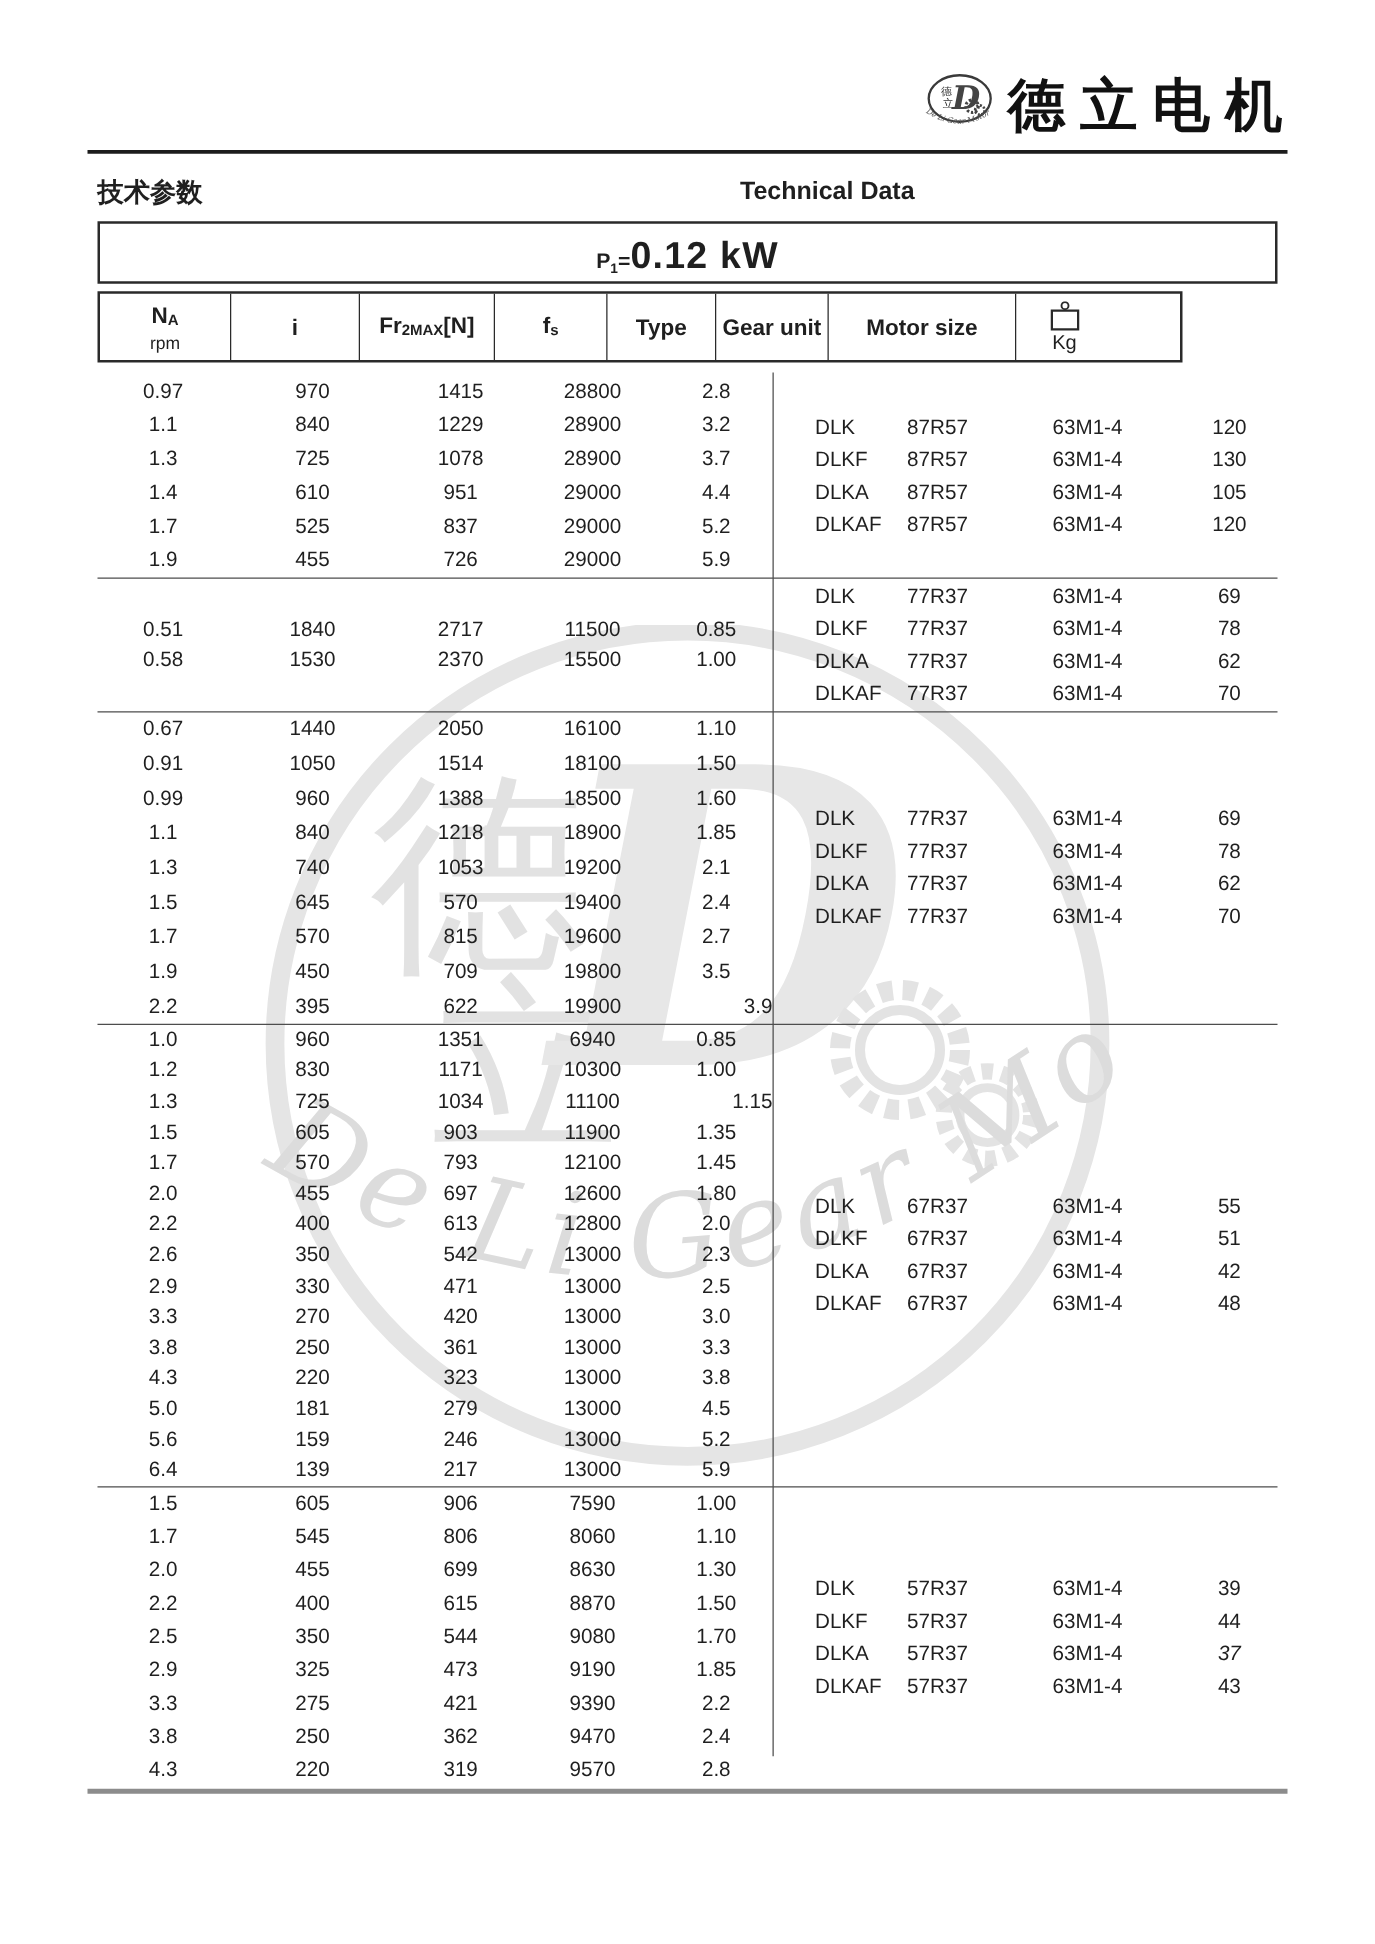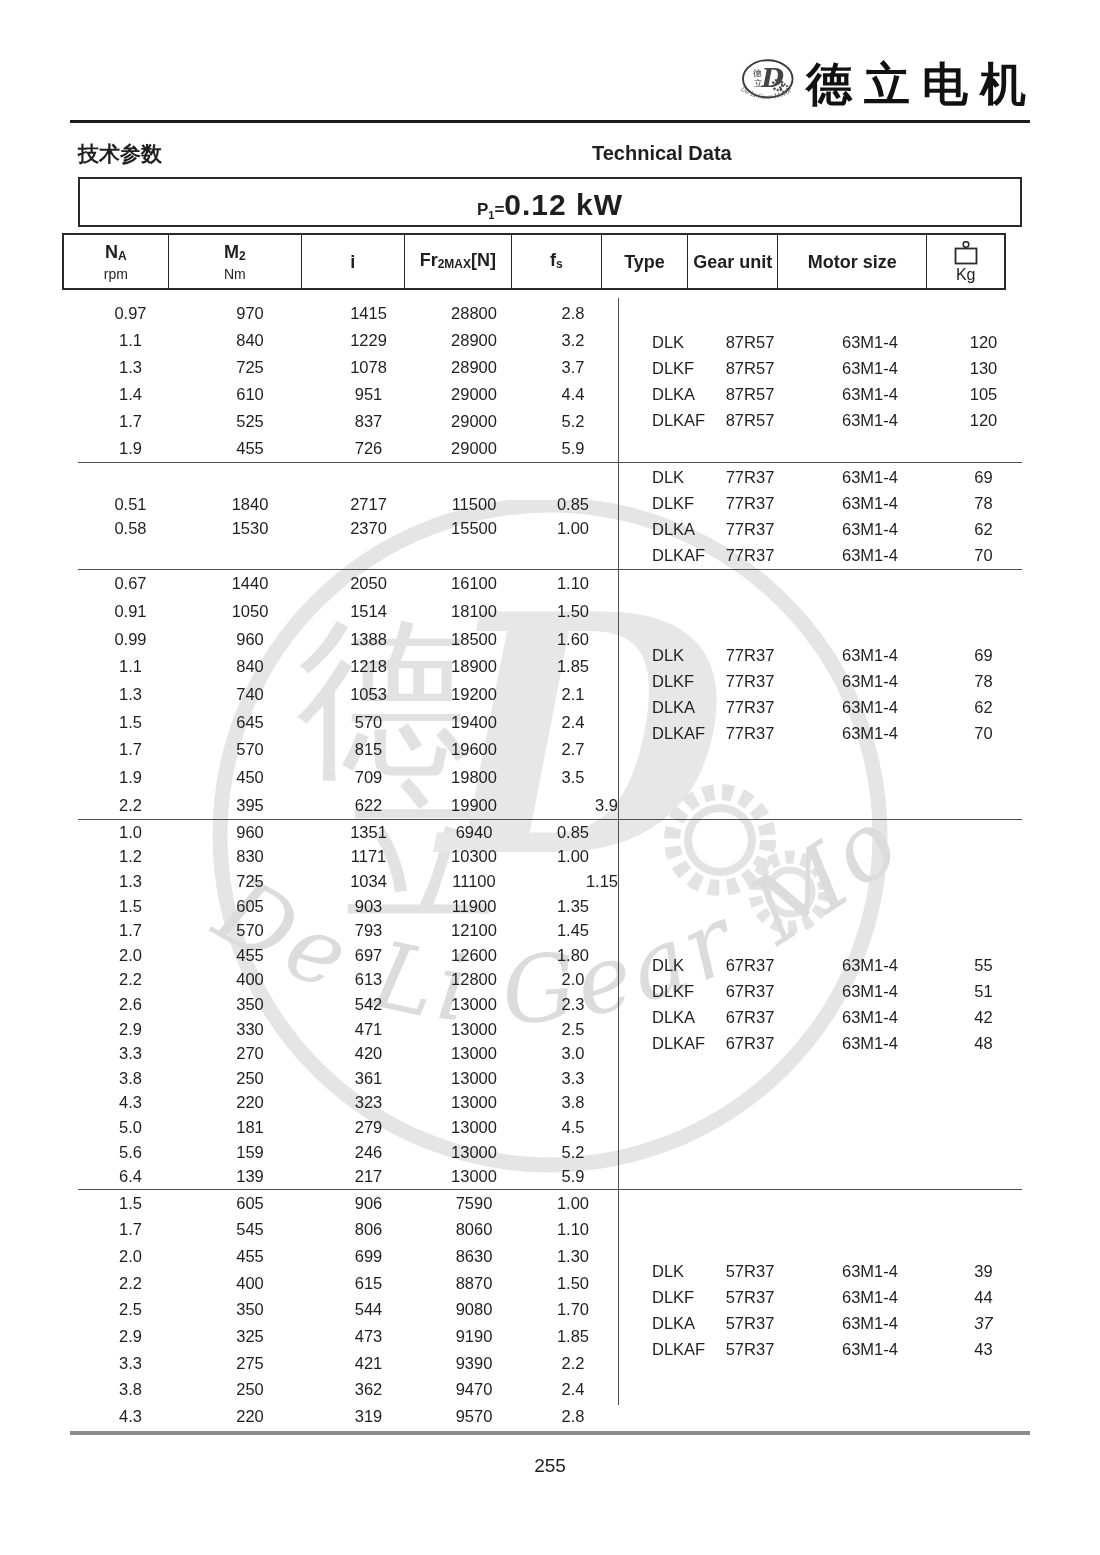--- a/index.html
+++ b/index.html
@@ -26,21 +26,21 @@
     position:absolute; left:78px; top:177px; width:944px; height:50px; box-sizing:border-box;
     border:2px solid #2a2a2a; display:flex; align-items:baseline; justify-content:center; z-index:1;
     background:transparent;
   }
   .p1-small { font-size:17px; font-weight:bold; }
   .p1-small sub { font-size:11px; }
   .p1-big { font-size:30px; font-weight:bold; letter-spacing:1px; }
   .p1-box .inner { display:flex; align-items:baseline; transform:translateY(9px); }
   
   .thead {
-    position:absolute; left:62px; top:233px; width:944px; height:57px; box-sizing:border-box;
+    position:absolute; left:78px; top:233px; width:868px; height:57px; box-sizing:border-box;
     border:2px solid #2a2a2a; display:flex; z-index:1; background:transparent;
   }
   .hcell {
     box-sizing:border-box; border-right:1.5px solid #2a2a2a;
     display:flex; flex-direction:column; align-items:center; justify-content:center;
   }
   .hcell:last-child { border-right:none; }
   .h-main { font-size:18px; font-weight:bold; line-height:20px; }
   .h-main sub { font-size:12px; vertical-align:-2px; }
   .h-unit { font-size:14px; font-weight:normal; line-height:16px; }
@@ -111,24 +111,20 @@
       <span class="p1-small"><span>P</span><sub>1</sub><span>=</span></span>
         <span class="p1-big">0.12 kW</span>
     </div>
   </div>
 
   <div class="thead">
       <div class="hcell" style="width: 105px;">
         <div class="h-main"><span>N</span><sub>A</sub></div>
         <div class="h-unit">rpm</div>
       </div>
-      <div class="hcell" style="width: 134px;">
-        <div class="h-main"><span>M</span><sub>2</sub></div>
-        <div class="h-unit">Nm</div>
-      </div>
       <div class="hcell" style="width: 103px;">
         <div class="h-main"><span>i</span></div>
       </div>
       <div class="hcell" style="width: 108px;">
         <div class="h-main"><span>Fr</span><sub>2MAX</sub><span>[N]</span></div>
       </div>
       <div class="hcell" style="width: 90px;">
         <div class="h-main"><span>f</span><sub>s</sub></div>
       </div>
       <div class="hcell" style="width: 87px;">
@@ -584,15 +580,14 @@
             <div class="tcell left" style="width: 87px;">DLKAF</div>
             <div class="tcell" style="width: 90px;">57R37</div>
             <div class="tcell" style="width: 150px;">63M1-4</div>
             <div class="tcell" style="width: 77px;">43</div>
           </div>
         </div>
       </div>
     </div>
 
   <div class="rule-bottom"></div>
-  <div class="page-num">255</div>
 
 </div>
 
 </body></html>

